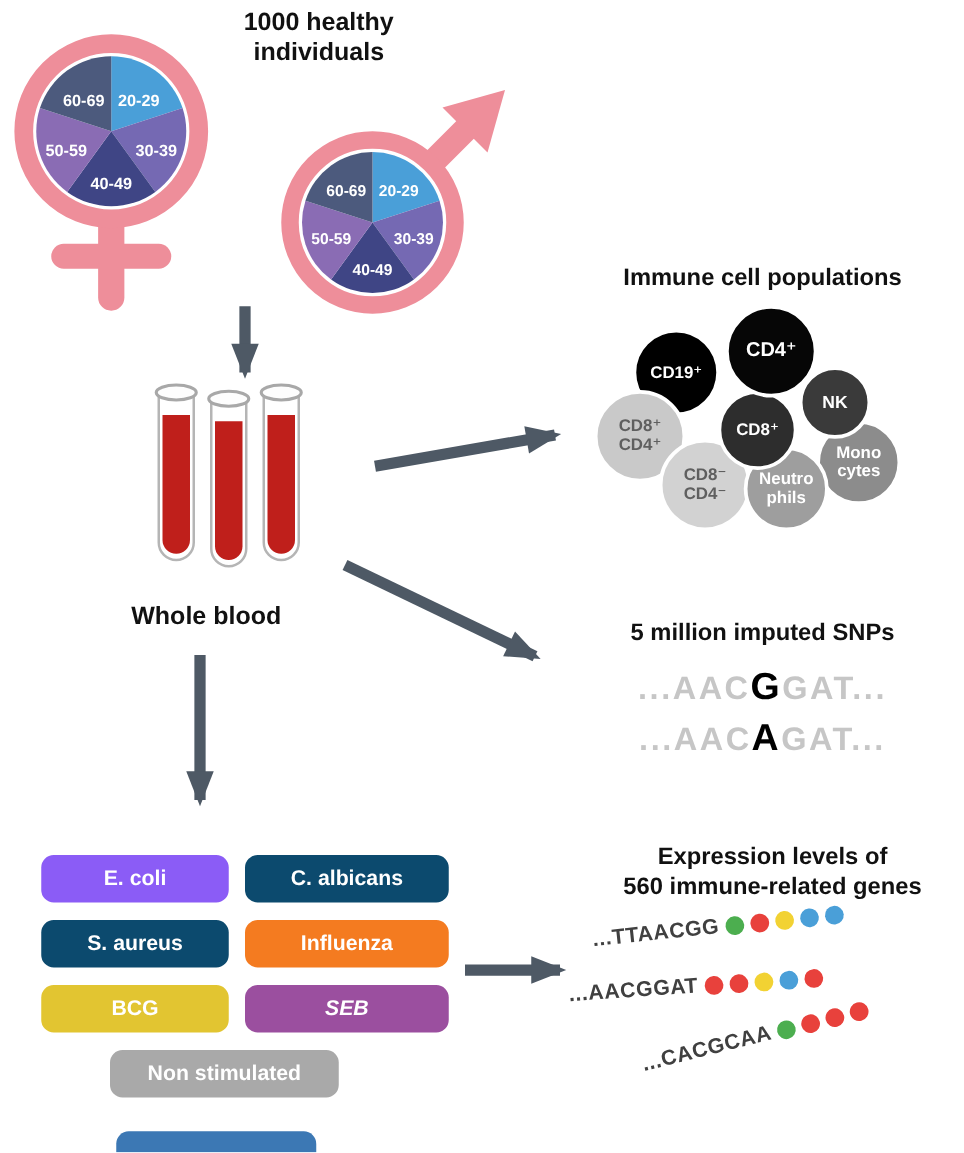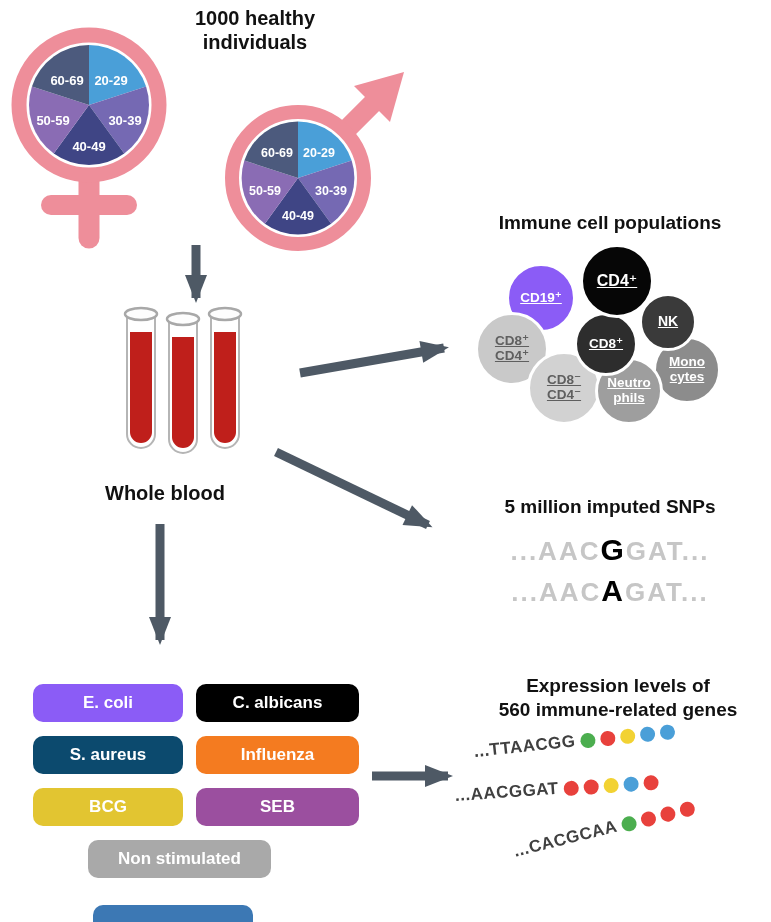--- a/index.html
+++ b/index.html
@@ -11,21 +11,21 @@
                font-size:20px; font-weight:bold; color:#111; line-height:1.2; }
   .section-title { position:absolute; text-align:center; font-size:19px; font-weight:bold; color:#111; }
   .t-immune { left:460px; top:212px; width:300px; }
   .t-snp    { left:460px; top:496px; width:300px; }
   .t-blood  { left:75px;  top:482px; width:180px; font-size:20px; }
   .t-expr   { left:463px; top:674px; width:310px; line-height:1.25; }
 
   
   .cell { position:absolute; border-radius:50%; border:3px solid #ffffff;
           display:flex; align-items:center; justify-content:center; text-align:center;
-          font-weight:bold; color:#ffffff; font-size:13.5px; line-height:1.08;text-decoration:underline; }
+          font-weight:bold; color:#ffffff; font-size:13.5px; line-height:1.08; }
   .cell span { white-space:pre-line; }
   .cell.light { color:#5f5f5f; }
   .c-cd19 { left:506px; top:263px; width:70px; height:70px; }
   .c-cd84 { left:475px; top:312px; width:74px; height:74px; }
   .c-mono { left:653px; top:336px; width:68px; height:68px; }
   .c-nk   { left:639px; top:293px; width:58px; height:58px; font-size:14px; }
   .c-cd8m { left:527px; top:351px; width:74px; height:74px; }
   .c-neut { left:595px; top:357px; width:68px; height:68px; }
   .c-cd8  { left:574px; top:312px; width:64px; height:64px; }
   .c-cd4  { left:580px; top:244px; width:74px; height:74px; font-size:16px; }
@@ -36,21 +36,21 @@
   .snp-line .variant { color:#000000; font-size:30px; }
 
   
   .pill { position:absolute; height:38px; border-radius:10px; color:#ffffff;
           font-weight:bold; font-size:17px; display:flex; align-items:center; justify-content:center; }
   .p-ecoli { left:33px;  top:684px; width:150px; }
   .p-calb  { left:196px; top:684px; width:163px; }
   .p-saur  { left:33px;  top:736px; width:150px; }
   .p-infl  { left:196px; top:736px; width:163px; }
   .p-bcg   { left:33px;  top:788px; width:150px; }
-  .p-seb   { left:196px; top:788px; width:163px; }
+  .p-seb   { left:196px; top:788px; width:163px;font-style:italic; }
   .p-nons  { left:88px;  top:840px; width:183px; }
   .p-crop  { left:93px;  top:905px; width:160px; height:17px; border-radius:10px 10px 0 0; position:absolute; }
 
   
   .expr-row { position:absolute; display:flex; align-items:center; gap:5px;
               transform-origin:left center; }
   .expr-row .seq { font-size:17px; font-weight:bold; color:#404040; letter-spacing:0.5px; white-space:nowrap; }
   .dot { width:15px; height:15px; border-radius:50%; flex:0 0 auto; }
   .r-1 { left:474px; top:742px; transform:rotate(-6deg); }
   .r-2 { left:455px; top:786px; transform:rotate(-4deg); }
@@ -134,21 +134,21 @@
       <path d="M-14,10 L-14,130 A14 14 0 0 0 14,130 L14,10" fill="#ffffff" stroke="#b5b5b5" stroke-width="2"></path>
       <path d="M-11,28 L-11,128 A11 11 0 0 0 11,128 L11,28 Z" fill="#bf1f1b"></path>
       <ellipse cx="0" cy="10" rx="16" ry="6" fill="#fdfdfd" stroke="#a8a8a8" stroke-width="2.5"></ellipse>
     </g>
   </svg>
 
   <div class="section-title t-immune">Immune cell populations</div>
 
   <div class="section-title t-blood">Whole blood</div>
 
-  <div class="cell c-cd19" style="background: #8b5cf6;">
+  <div class="cell c-cd19" style="background: #000000;">
     <span>CD19⁺</span>
   </div>
   <div class="cell c-cd84 light" style="background: rgb(201, 201, 201);">
     <span>CD8⁺
 CD4⁺</span>
   </div>
   <div class="cell c-mono" style="background: rgb(140, 140, 140);">
     <span>Mono
 cytes</span>
   </div>
@@ -172,21 +172,21 @@
 
   <div class="section-title t-snp">5 million imputed SNPs</div>
   <div class="snp-lines">
     <div class="snp-line"><span>...AAC</span><span class="variant">G</span><span>GAT...</span></div>
     <div class="snp-line"><span>...AAC</span><span class="variant">A</span><span>GAT...</span></div>
   </div>
 
   <div class="pill p-ecoli" style="background: #8b5cf6;">
     <span>E. coli</span>
   </div>
-  <div class="pill p-calb" style="background: #000000;">
+  <div class="pill p-calb" style="background: #0c4a6e;">
     <span>C. albicans</span>
   </div>
   <div class="pill p-saur" style="background: #0c4a6e;">
     <span>S. aureus</span>
   </div>
   <div class="pill p-infl" style="background: rgb(244, 123, 32);">
     <span>Influenza</span>
   </div>
   <div class="pill p-bcg" style="background: rgb(226, 197, 49);">
     <span>BCG</span>

